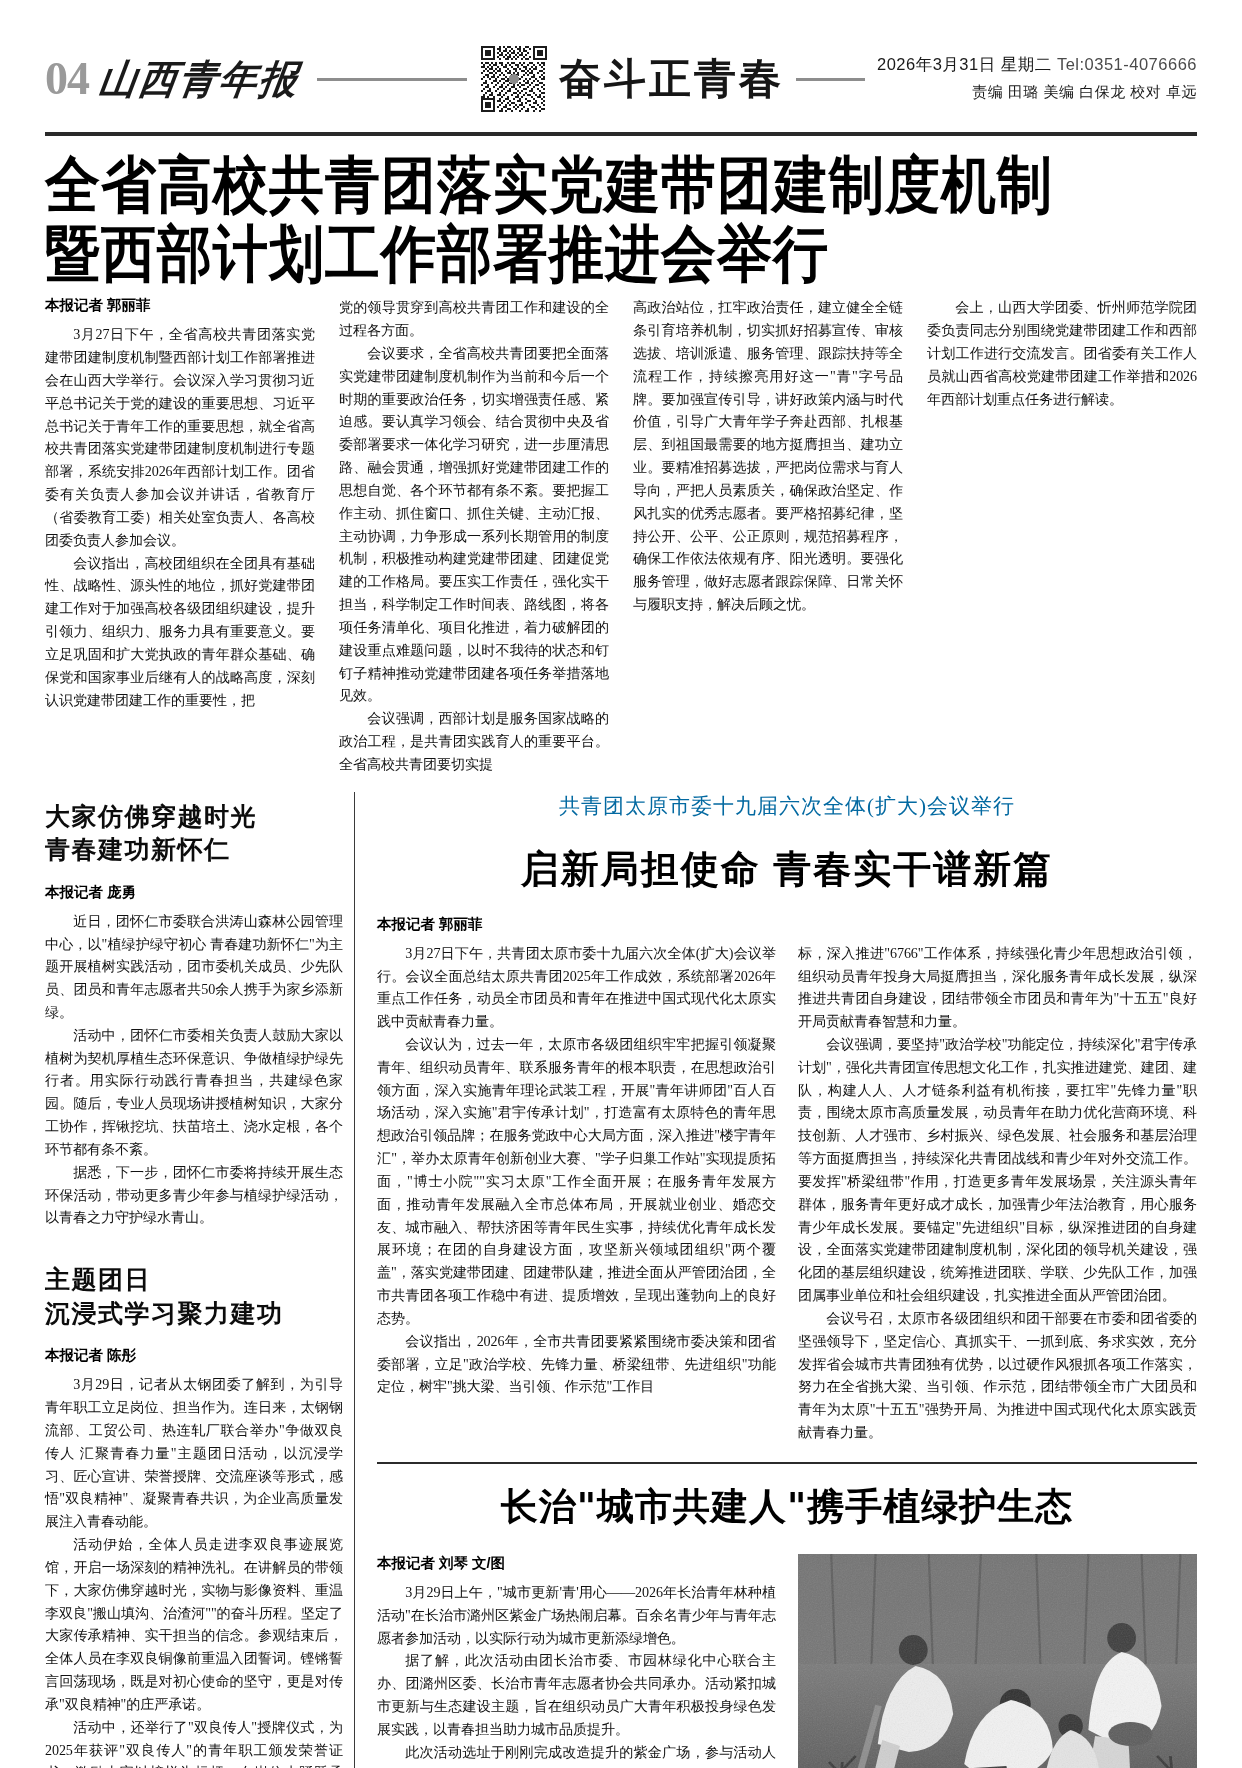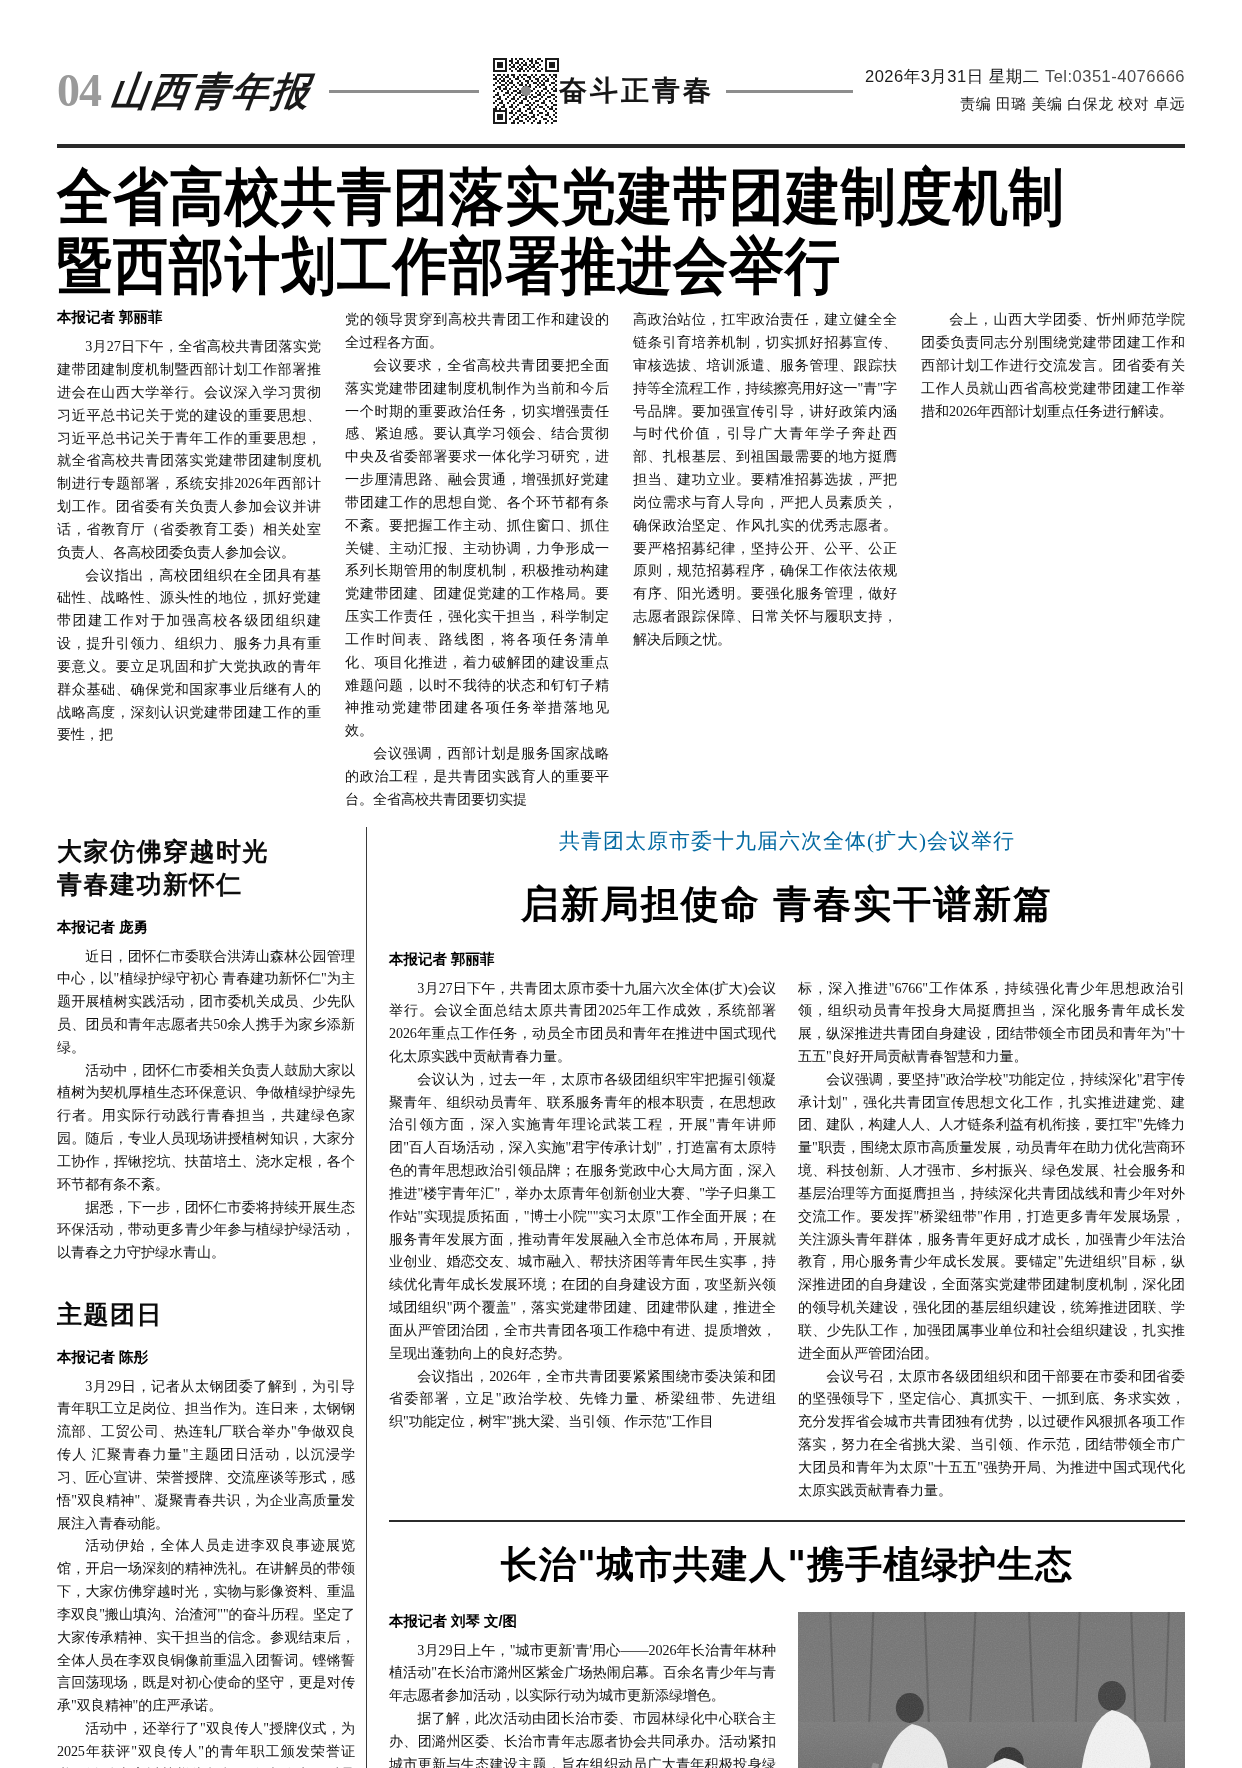--- a/index.html
+++ b/index.html
@@ -7,21 +7,21 @@
     width: 1242px;
     height: 1768px;
     background: #ffffff;
     font-family: "Liberation Serif", "DejaVu Serif", serif;
     color: #111;
   }
   .page {
     position: relative;
     width: 1242px;
     height: 1768px;
-    padding: 12px;
+    padding: 0;
     overflow: hidden;
   }
 
   
   .masthead {
     position: relative;
     height: 98px;
     margin: 30px 45px 0 45px;
     display: flex;
     align-items: center;
@@ -55,24 +55,25 @@
   .qr {
     width: 66px;
     height: 66px;
     flex: 0 0 auto;
     position: relative;
     background: #fff;
   }
   .qr canvas, .qr .qrbox { display:block; }
   .slogan {
     font-family: "DejaVu Serif", serif;
-    font-size: 28px;
+    font-size: 42px;
     font-weight: bold;
     letter-spacing: 3px;
     color: #161616;
+    margin-left: 12px;
     white-space: nowrap;
   }
   .rule-right {
     flex: 1 1 auto;
     height: 3px;
     background: #8d8d8d;
     margin: 0 12px;
     min-width: 24px;
   }
   .head-meta {
@@ -586,20 +587,21 @@
           <p>活动中，团怀仁市委相关负责人鼓励大家以植树为契机厚植生态环保意识、争做植绿护绿先行者。用实际行动践行青春担当，共建绿色家园。随后，专业人员现场讲授植树知识，大家分工协作，挥锹挖坑、扶苗培土、浇水定根，各个环节都有条不紊。</p>
           <p>据悉，下一步，团怀仁市委将持续开展生态环保活动，带动更多青少年参与植绿护绿活动，以青春之力守护绿水青山。</p>
         </div>
       </div>
 
       <div class="spacer-md"></div>
 
       <div>
         <div class="sub-title">
           <div>主题团日</div>
+          <div>沉浸式学习聚力建功</div>
         </div>
         <div class="byline">本报记者 陈彤</div>
         <div class="bodytext">
           <p>3月29日，记者从太钢团委了解到，为引导青年职工立足岗位、担当作为。连日来，太钢钢流部、工贸公司、热连轧厂联合举办"争做双良传人 汇聚青春力量"主题团日活动，以沉浸学习、匠心宣讲、荣誉授牌、交流座谈等形式，感悟"双良精神"、凝聚青春共识，为企业高质量发展注入青春动能。</p>
           <p>活动伊始，全体人员走进李双良事迹展览馆，开启一场深刻的精神洗礼。在讲解员的带领下，大家仿佛穿越时光，实物与影像资料、重温李双良"搬山填沟、治渣河""的奋斗历程。坚定了大家传承精神、实干担当的信念。参观结束后，全体人员在李双良铜像前重温入团誓词。铿锵誓言回荡现场，既是对初心使命的坚守，更是对传承"双良精神"的庄严承诺。</p>
           <p>活动中，还举行了"双良传人"授牌仪式，为2025年获评"双良传人"的青年职工颁发荣誉证书，激励大家以榜样为标杆，在岗位上踊跃承担，勇担使命。</p>
 
         </div>
       </div>
     </div>

